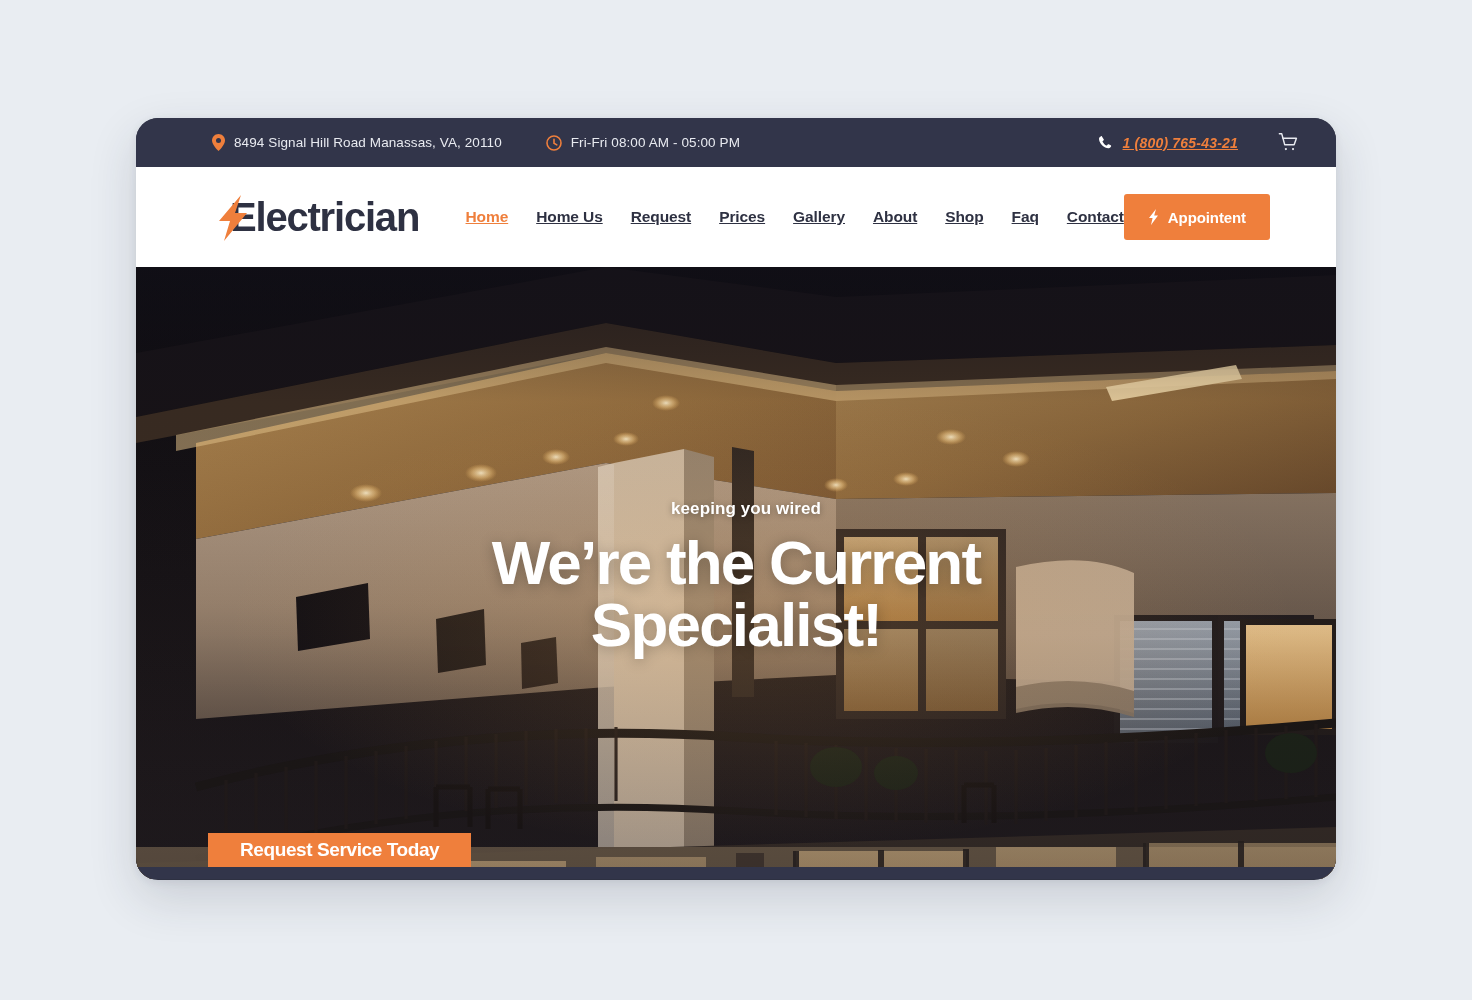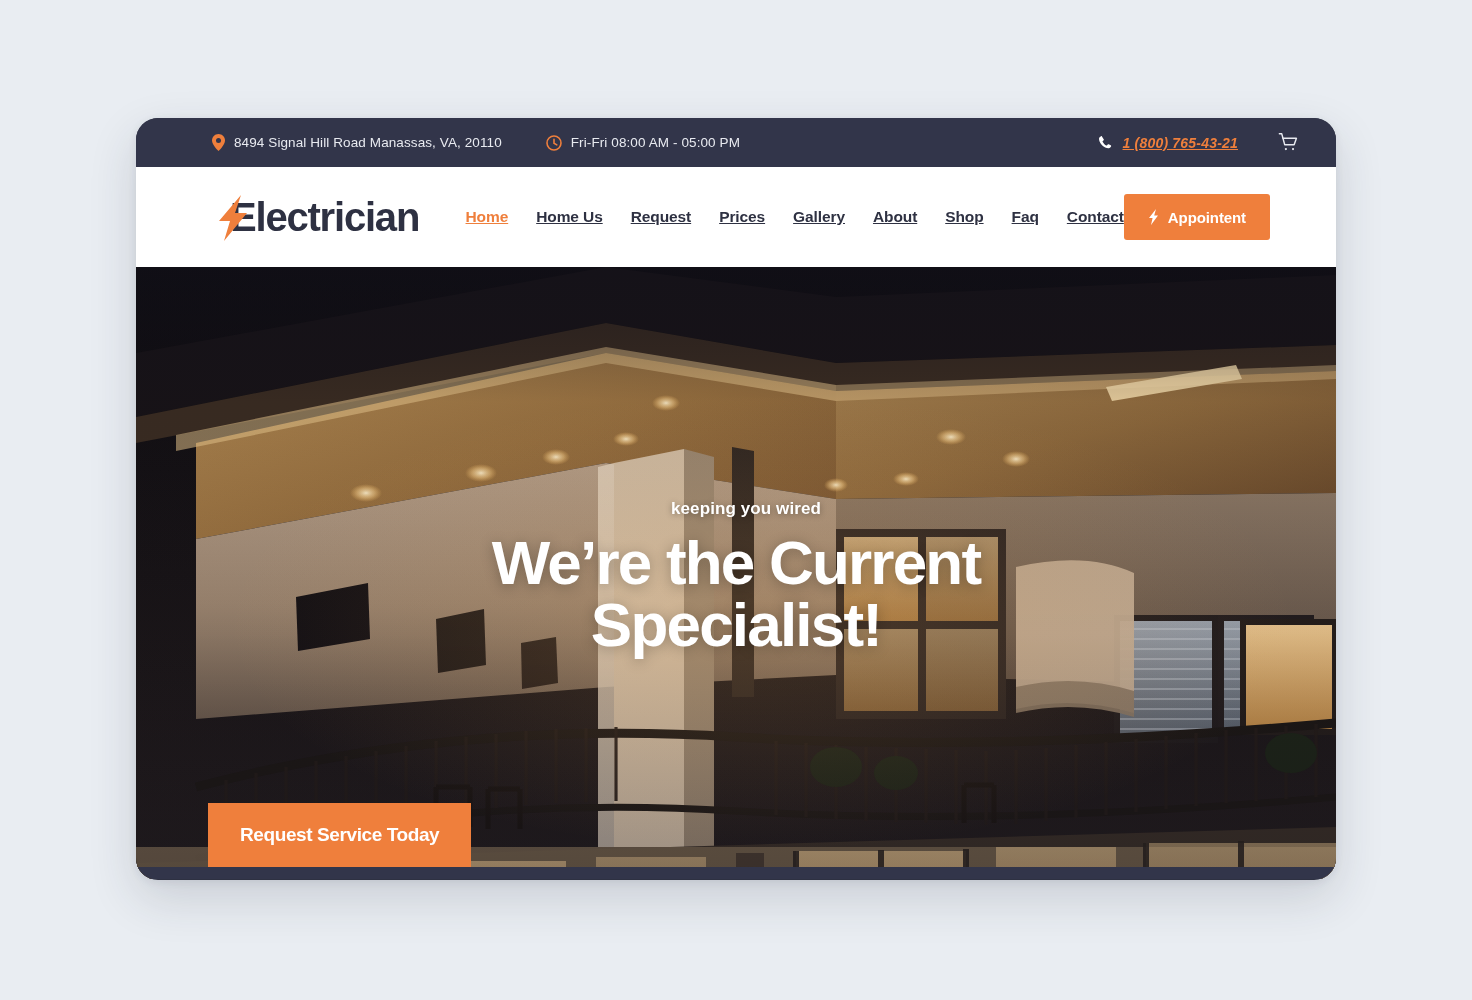--- a/index.html
+++ b/index.html
@@ -199,21 +199,21 @@
   }
   .hero-title span { display: block; }
 
   .cta-btn {
     position: absolute;
     left: 72px;
     bottom: 12px;
     background: #ef7f3c;
     color: #ffffff;
     border: none;
-    height: 64px;
+    height: 34px;
     padding: 0 32px;
     font-family: "Liberation Sans", sans-serif;
     font-size: 19px;
     font-weight: 700;
     letter-spacing: -.4px;
     cursor: pointer;
     z-index: 5;
   }
 
   .hero-footstrip {

